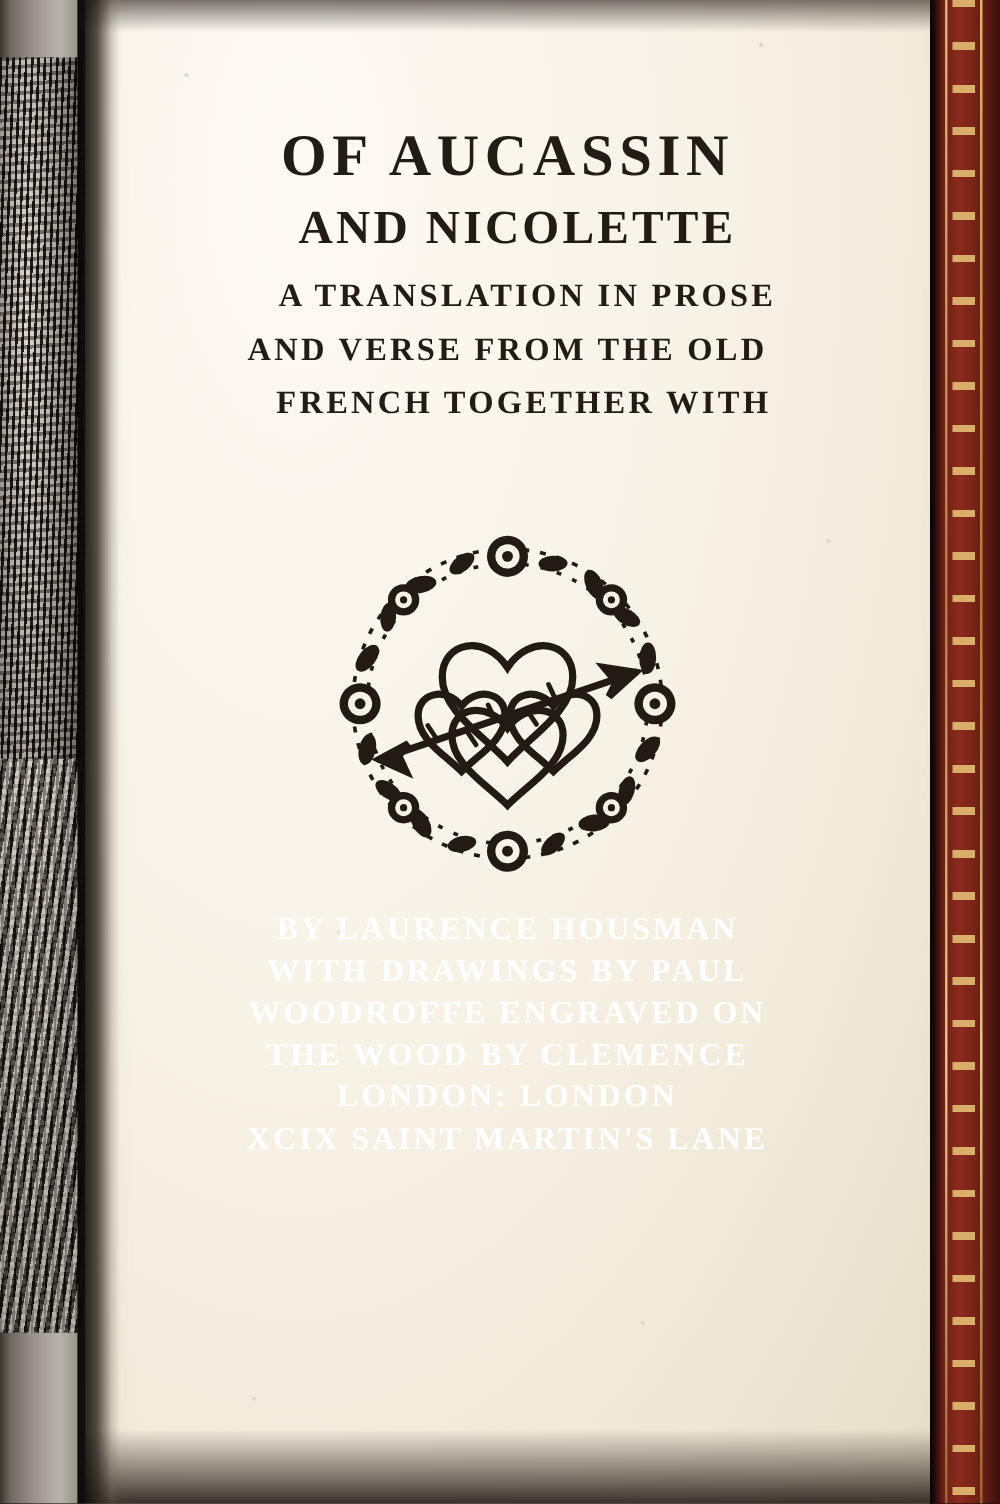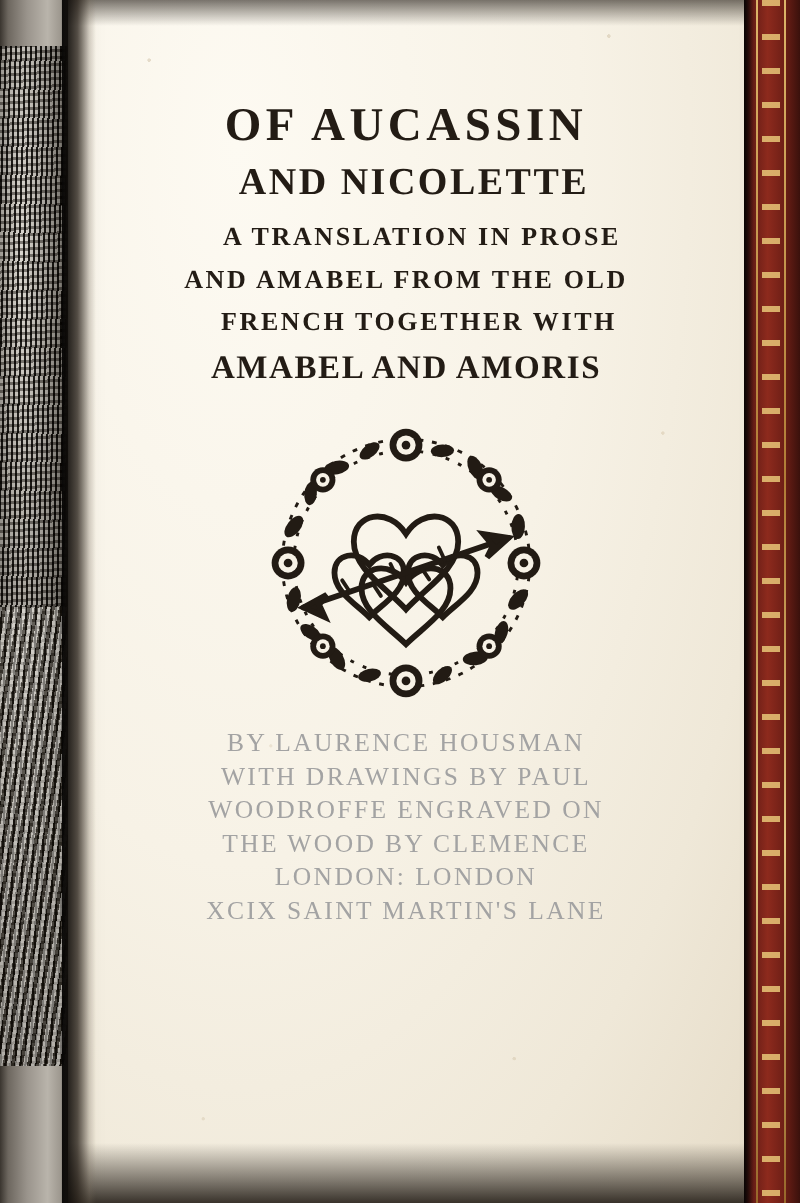--- a/index.html
+++ b/index.html
@@ -175,22 +175,22 @@
   
   .imprint {
     position: absolute;
     left: 0; right: 0;
     top: 726px;
   }
   .imprint div {
     font-size: 25.5px;
     letter-spacing: 2.4px;
     line-height: 33.5px;
-    font-weight: 400;
-    color: #a3a3a3;
+    font-weight: 700;
+    color: #ffffff;
   }
   .imprint .last {
     letter-spacing: 3.6px;
   }
 </style>
 </head>
 <body>
 
 <div class="book">
 
@@ -206,24 +206,23 @@
   </div>
 
   <div class="gutter"></div>
 
   <div class="title-block">
 
     <div class="t-line title-1">OF AUCASSIN</div>
     <div class="t-line title-2">AND NICOLETTE</div>
 
     <div class="t-line sub sub-1">A TRANSLATION IN PROSE</div>
-    <div class="t-line sub sub-2">AND AMABEL FROM THE OLD</div>
+    <div class="t-line sub sub-2">AND VERSE FROM THE OLD</div>
     <div class="t-line sub sub-3">FRENCH TOGETHER WITH</div>
 
-    <div class="t-line title-3">AMABEL AND AMORIS</div>
 
     <div class="device">
       <svg viewBox="0 0 300 300" width="290" height="290" aria-hidden="true">
         <g fill="none" stroke="#221b14" stroke-width="5">
 
           <circle cx="150" cy="150" r="128" stroke-width="3" stroke-dasharray="5 9"></circle>
           <circle cx="150" cy="150" r="116" stroke-width="3" stroke-dasharray="4 10"></circle>
         </g>
         <g fill="#221b14">
 

